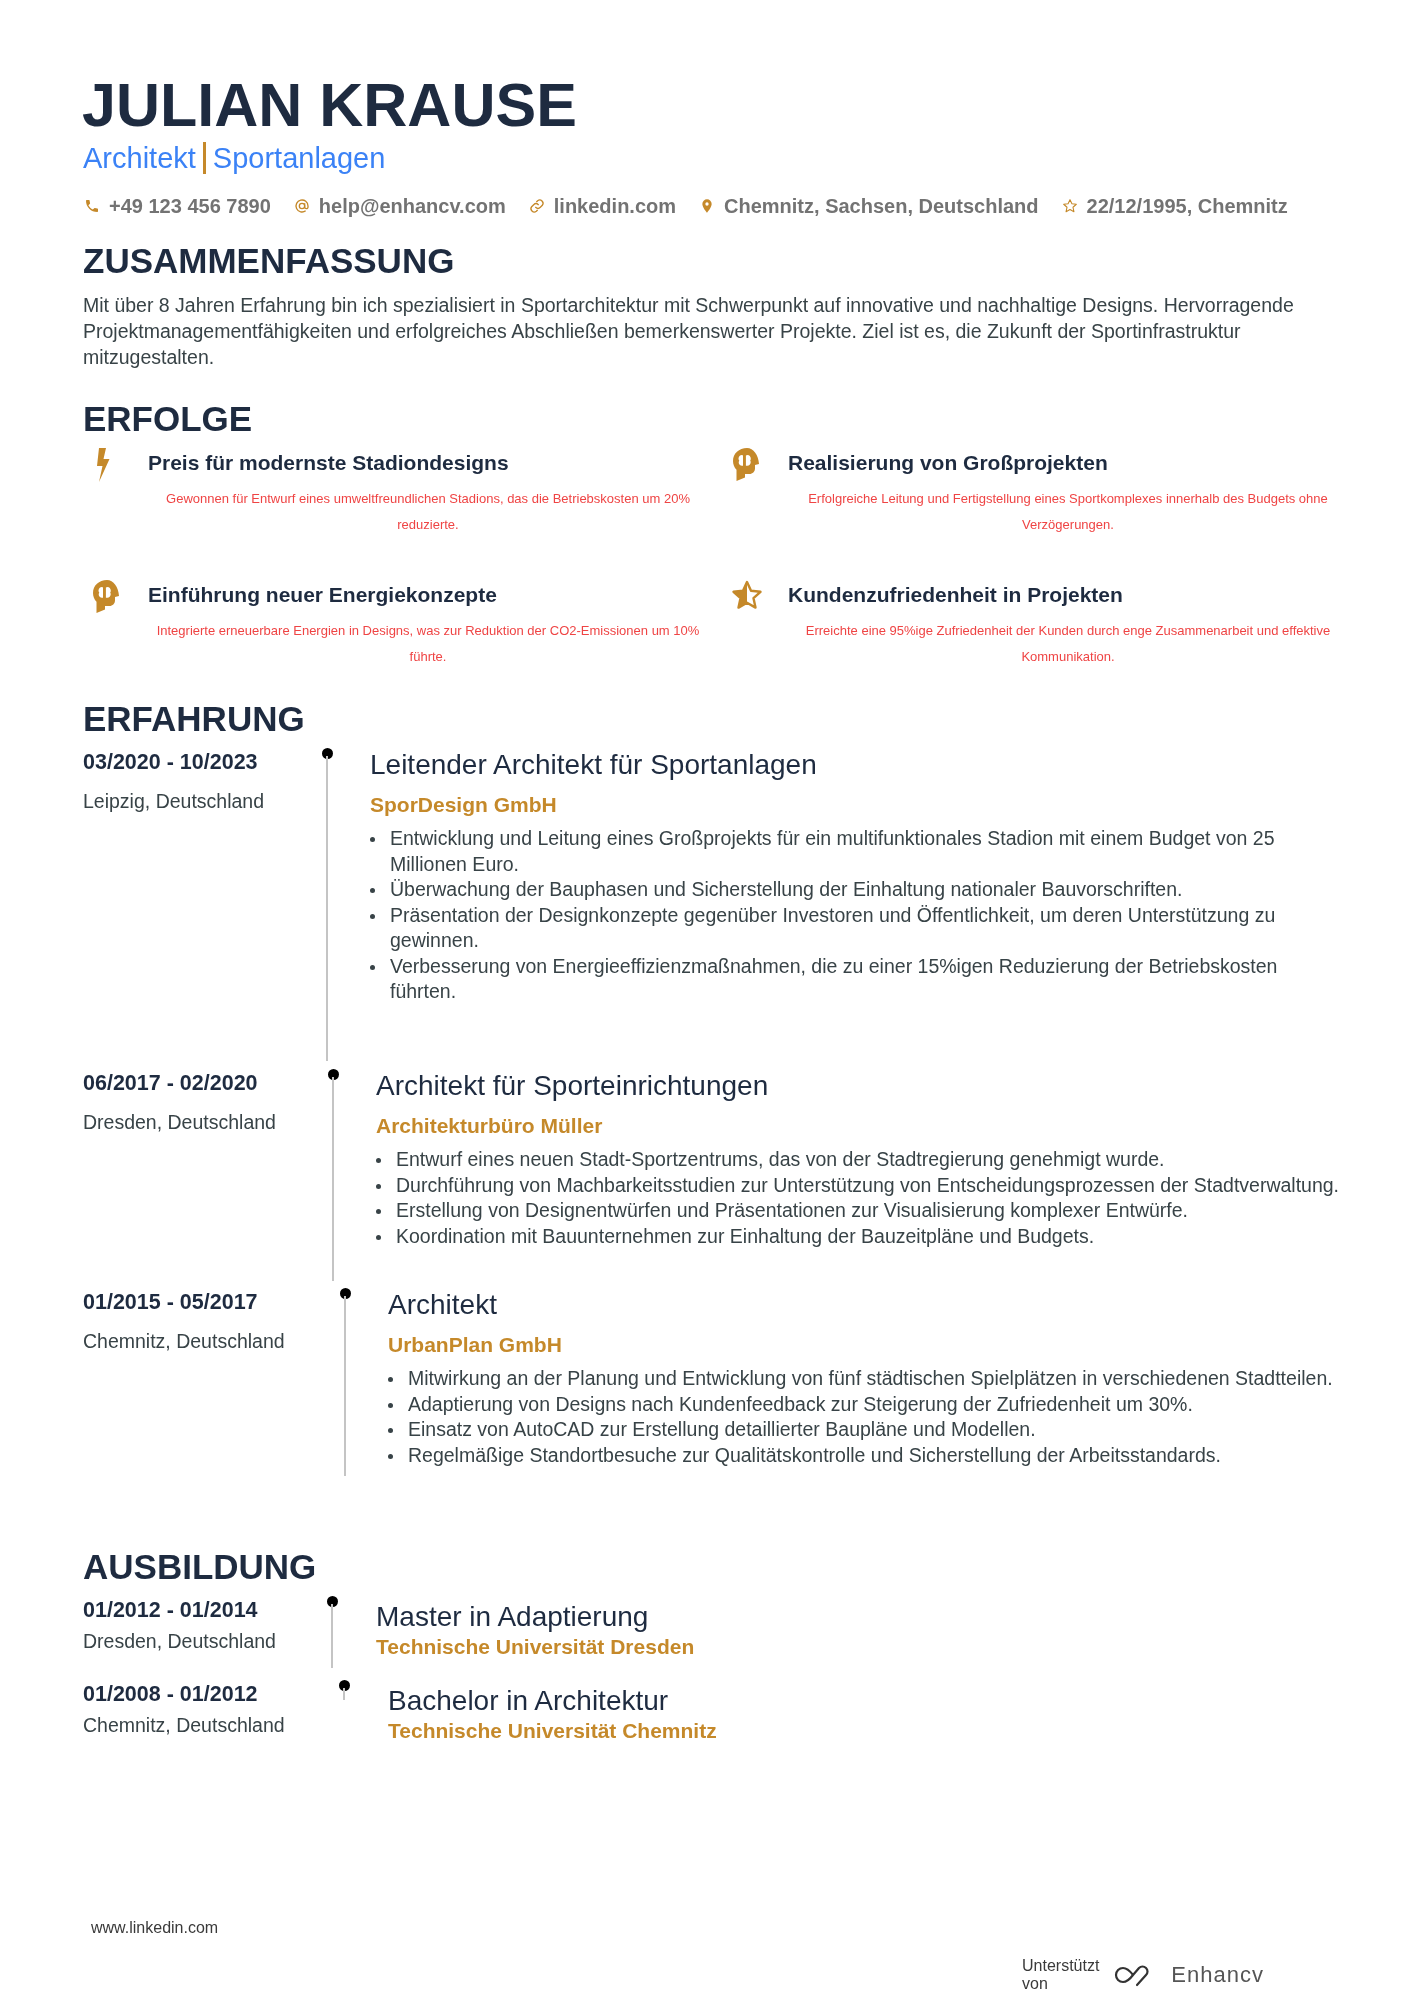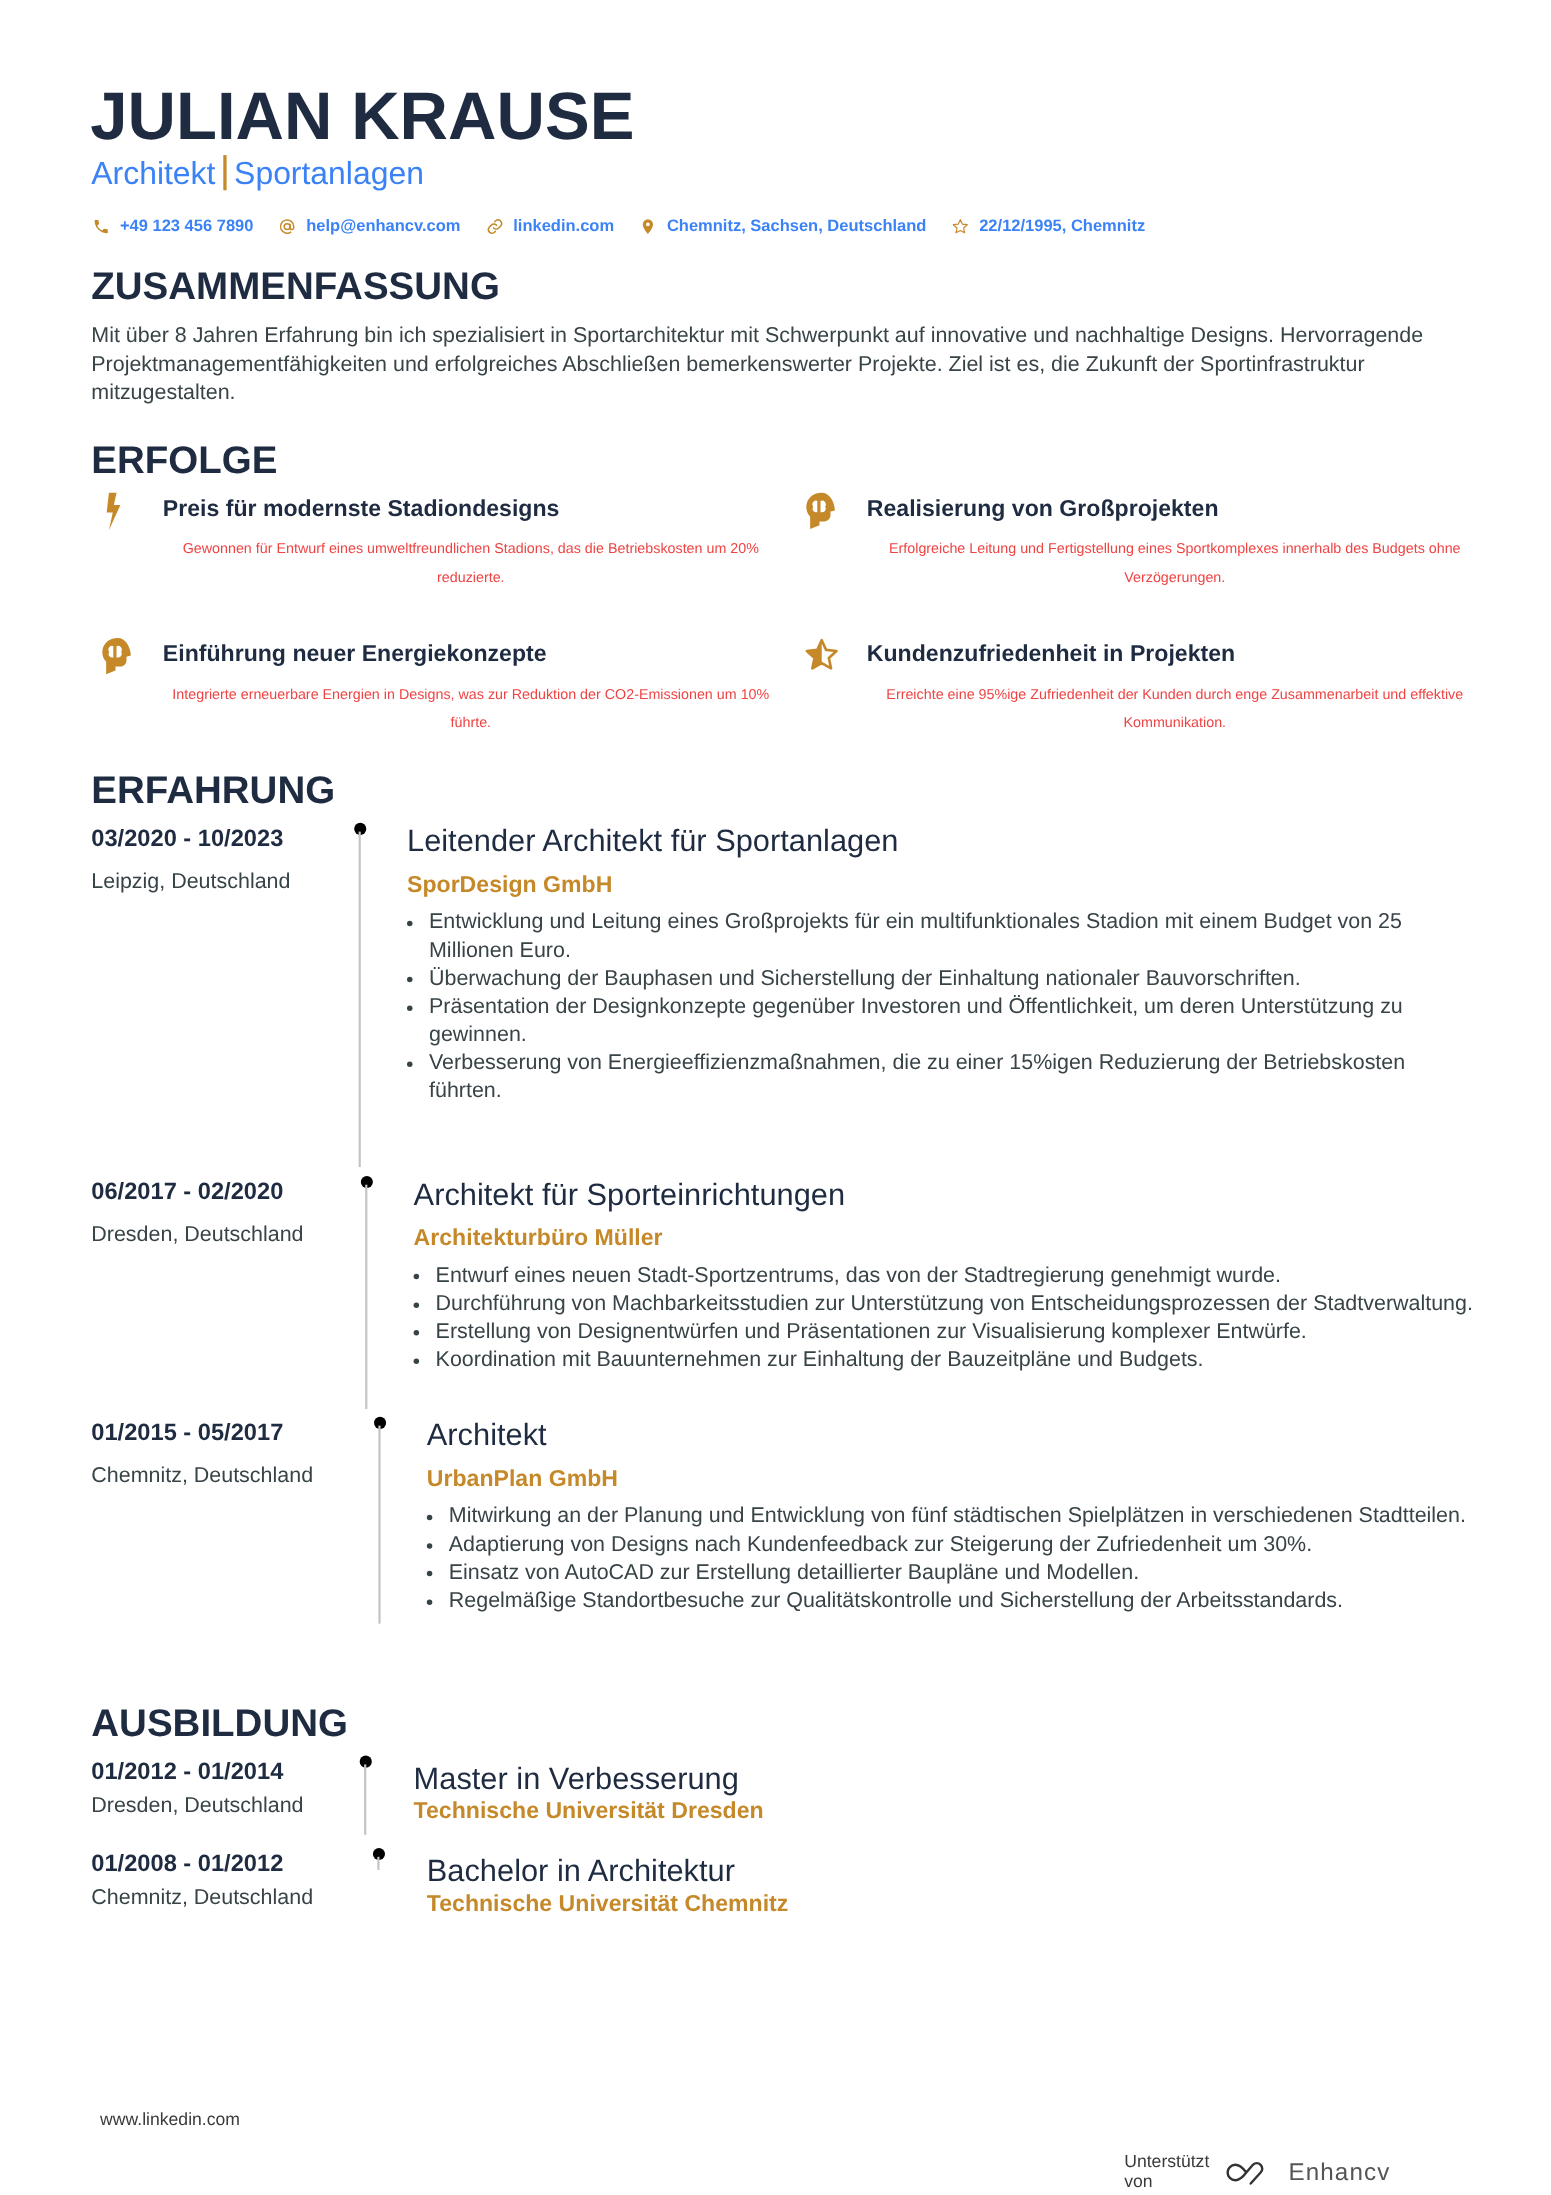--- a/index.html
+++ b/index.html
@@ -5,21 +5,21 @@
     * { box-sizing: border-box; margin: 0; padding: 0; }
     html, body { width: 1410px; height: 1995px; background: #ffffff; }
     body { position: relative; font-family: "Liberation Sans", sans-serif; color: #384347; overflow: hidden; }
 
     .page { position: absolute; left: 0; top: 0; width: 1136px; height: 1995px; }
 
     
     .name { position: absolute; left: 82px; top: 70px; font-size: 61px; font-weight: 700; color: #1e2b40; letter-spacing: 0px; line-height: 70px; }
     .subtitle { position: absolute; left: 83px; top: 140px; font-size: 29px; font-weight: 400; color: #3b82f6; line-height: 36px; }
     .subtitle .sep { display: inline-block; width: 3px; height: 32px; background: #c5892a; vertical-align: -6px; margin: 0 7px; }
-    .contacts { position: absolute; left: 83px; top: 194px; display: flex; align-items: center; font-size: 15px; font-weight: 700; color: #3b82f6; line-height: 24px; white-space: nowrap; }
+    .contacts { position: absolute; left: 83px; top: 194px; display: flex; align-items: center; font-size: 20px; font-weight: 700; color: #737373; line-height: 24px; white-space: nowrap; }
     .contact { display: flex; align-items: center; margin-right: 22px; }
     .contact .ci { width: 18px; height: 18px; margin-right: 8px; display: inline-flex; align-items: center; justify-content: center; }
     .contact svg { width: 16px; height: 16px; }
 
     
     .section-title { position: absolute; left: 83px; font-size: 35px; font-weight: 700; color: #1e2b40; line-height: 42px; }
 
     
     .summary { position: absolute; left: 83px; top: 292px; width: 1260px; font-size: 19.5px; line-height: 26px; color: #384347; }
 
@@ -204,21 +204,21 @@
     </ul>
   </div>
 
   <div class="section-title" style="top:1546px;">AUSBILDUNG</div>
 
   <div class="entry edu" style="top:1596px;">
     <div class="date">01/2012 - 01/2014</div>
     <div class="loc">Dresden, Deutschland</div>
     <div class="dot" style="left:327px; top:0px;"></div>
     <div class="vline" style="left:331px; top:8px; height:64px;"></div>
-    <div class="role" style="left:376px; top:4px;">Master in Verbesserung</div>
+    <div class="role" style="left:376px; top:4px;">Master in Adaptierung</div>
     <div class="company" style="left:376px; top:38px;">Technische Universität Dresden</div>
   </div>
 
   <div class="entry edu" style="top:1680px;">
     <div class="date">01/2008 - 01/2012</div>
     <div class="loc">Chemnitz, Deutschland</div>
     <div class="dot" style="left:339px; top:0px;"></div>
     <div class="vline" style="left:343px; top:8px; height:12px;"></div>
     <div class="role" style="left:388px; top:4px;">Bachelor in Architektur</div>
     <div class="company" style="left:388px; top:38px;">Technische Universität Chemnitz</div>

